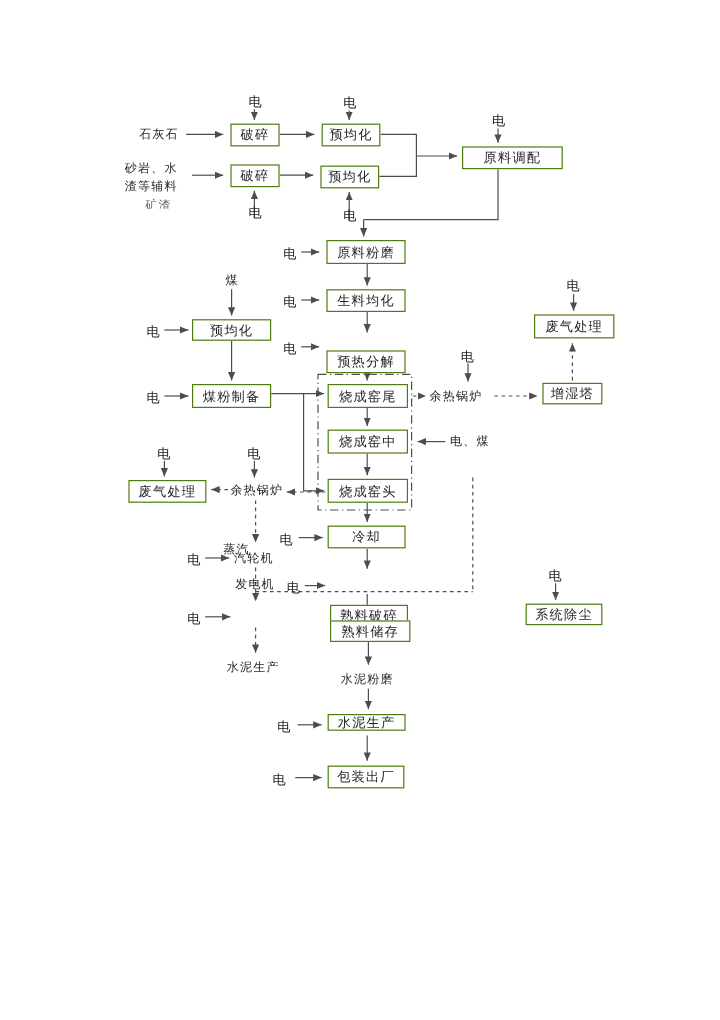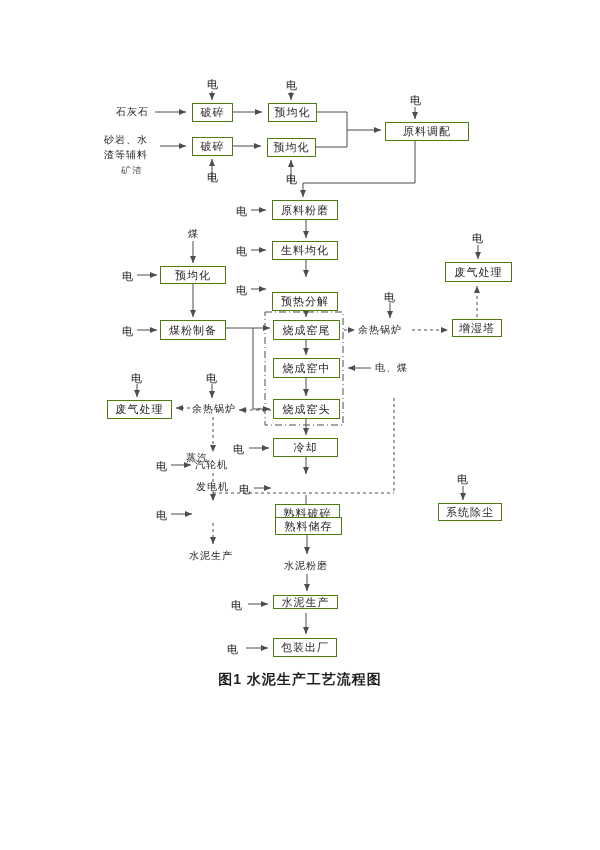--- a/index.html
+++ b/index.html
@@ -144,14 +144,13 @@
   <div class="pw" style="left:384px;top:290px">电</div>
   <div class="pw" style="left:472px;top:231px">电</div>
   <div class="pw" style="left:156px;top:459px">电</div>
   <div class="pw" style="left:156px;top:508px">电</div>
   <div class="pw" style="left:233px;top:442px">电</div>
   <div class="pw" style="left:239px;top:482px">电</div>
   <div class="pw" style="left:231px;top:598px">电</div>
   <div class="pw" style="left:227px;top:642px">电</div>
   <div class="pw" style="left:457px;top:472px">电</div>
 
-  <div id="caption">图1  水泥生产工艺流程图</div>
 </div>
 
 </body></html>

